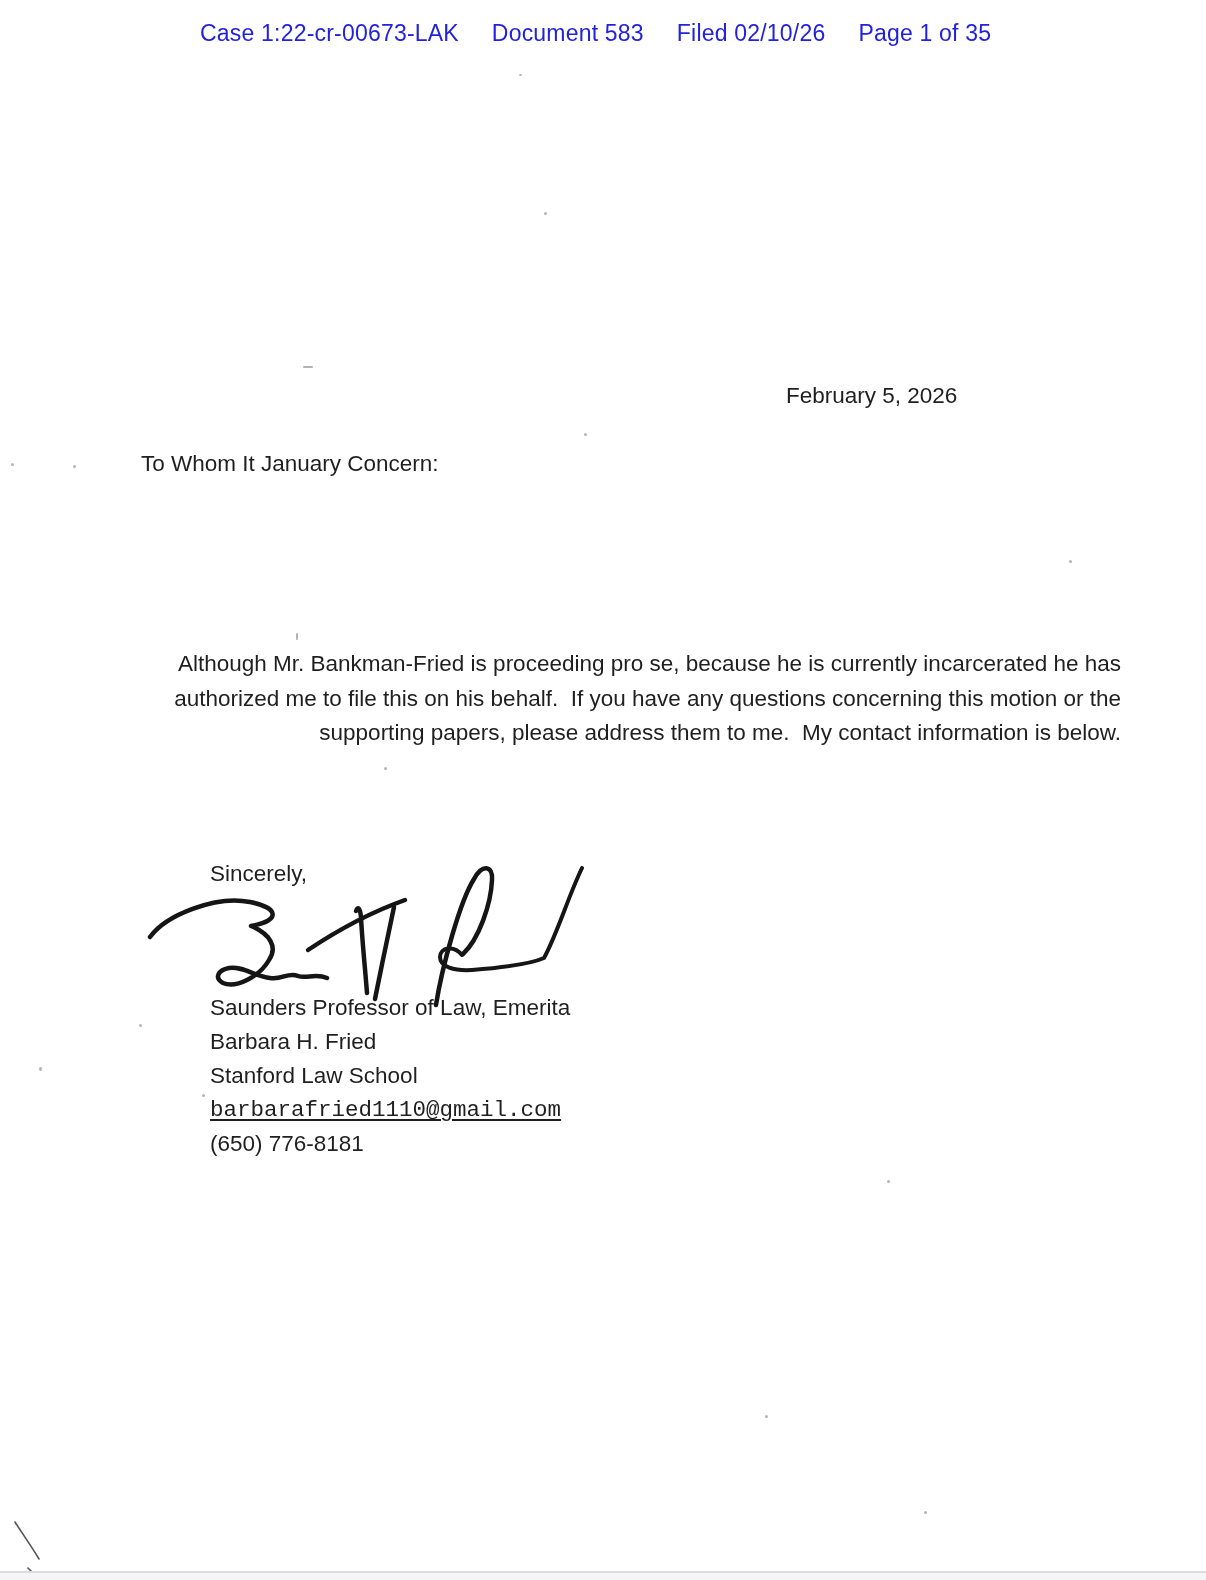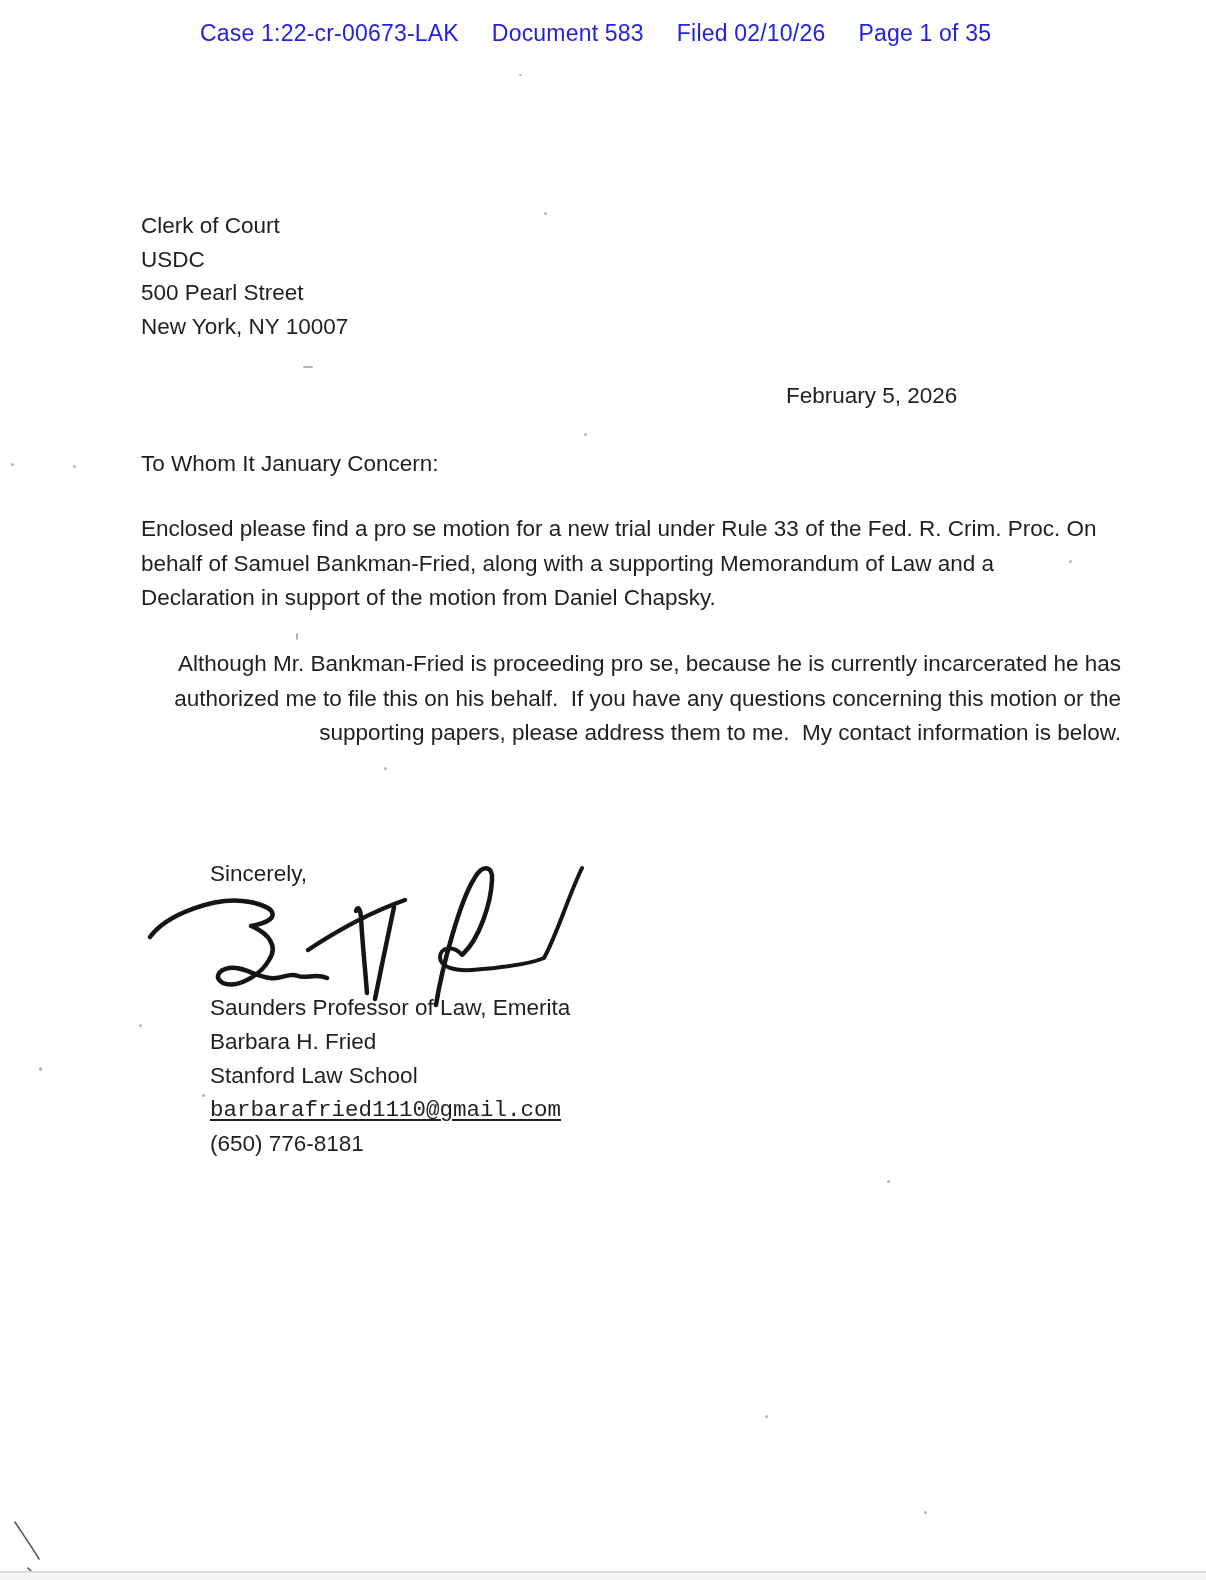--- a/index.html
+++ b/index.html
@@ -52,32 +52,25 @@
 
 <div class="page">
 
   <div class="stamp">
     <span>Case 1:22-cr-00673-LAK</span>
     <span>Document 583</span>
     <span>Filed 02/10/26</span>
     <span>Page 1 of 35</span>
   </div>
 
-  <div class="txt recipient">Clerk of Court
-USDC
-500 Pearl Street
-New York, NY 10007</div>
 
   <div class="txt date">February 5, 2026</div>
 
   <div class="txt salutation">To Whom It January Concern:</div>
 
-  <div class="txt para1">Enclosed please find a pro se motion for a new trial under Rule 33 of the Fed. R. Crim. Proc. On
-behalf of Samuel Bankman-Fried, along with a supporting Memorandum of Law and a
-Declaration in support of the motion from Daniel Chapsky.</div>
   <div class="txt para2">Although Mr. Bankman-Fried is proceeding pro se, because he is currently incarcerated he has
 authorized me to file this on his behalf.  If you have any questions concerning this motion or the
 supporting papers, please address them to me.  My contact information is below.</div>
 
   <div class="txt closing">Sincerely,</div>
 
   <svg class="signature-svg" width="460" height="160" viewBox="0 0 460 160" fill="none" stroke="#151515" stroke-width="4.5" stroke-linecap="round" stroke-linejoin="round">
     <path d="M20,82 C36,60 86,40 120,47 C150,53 150,66 121,71 C140,79 148,92 139,105 C130,121 106,134 93,128 C84,123 88,115 99,113 C113,111 124,121 140,123 C152,125 158,117 168,121 C176,124 186,118 197,123"></path>
     <path d="M178,95 C208,75 244,56 275,45"></path>
     <path d="M237,138 C235,112 232,84 231,62 C230,53 228,51 226,56"></path>

